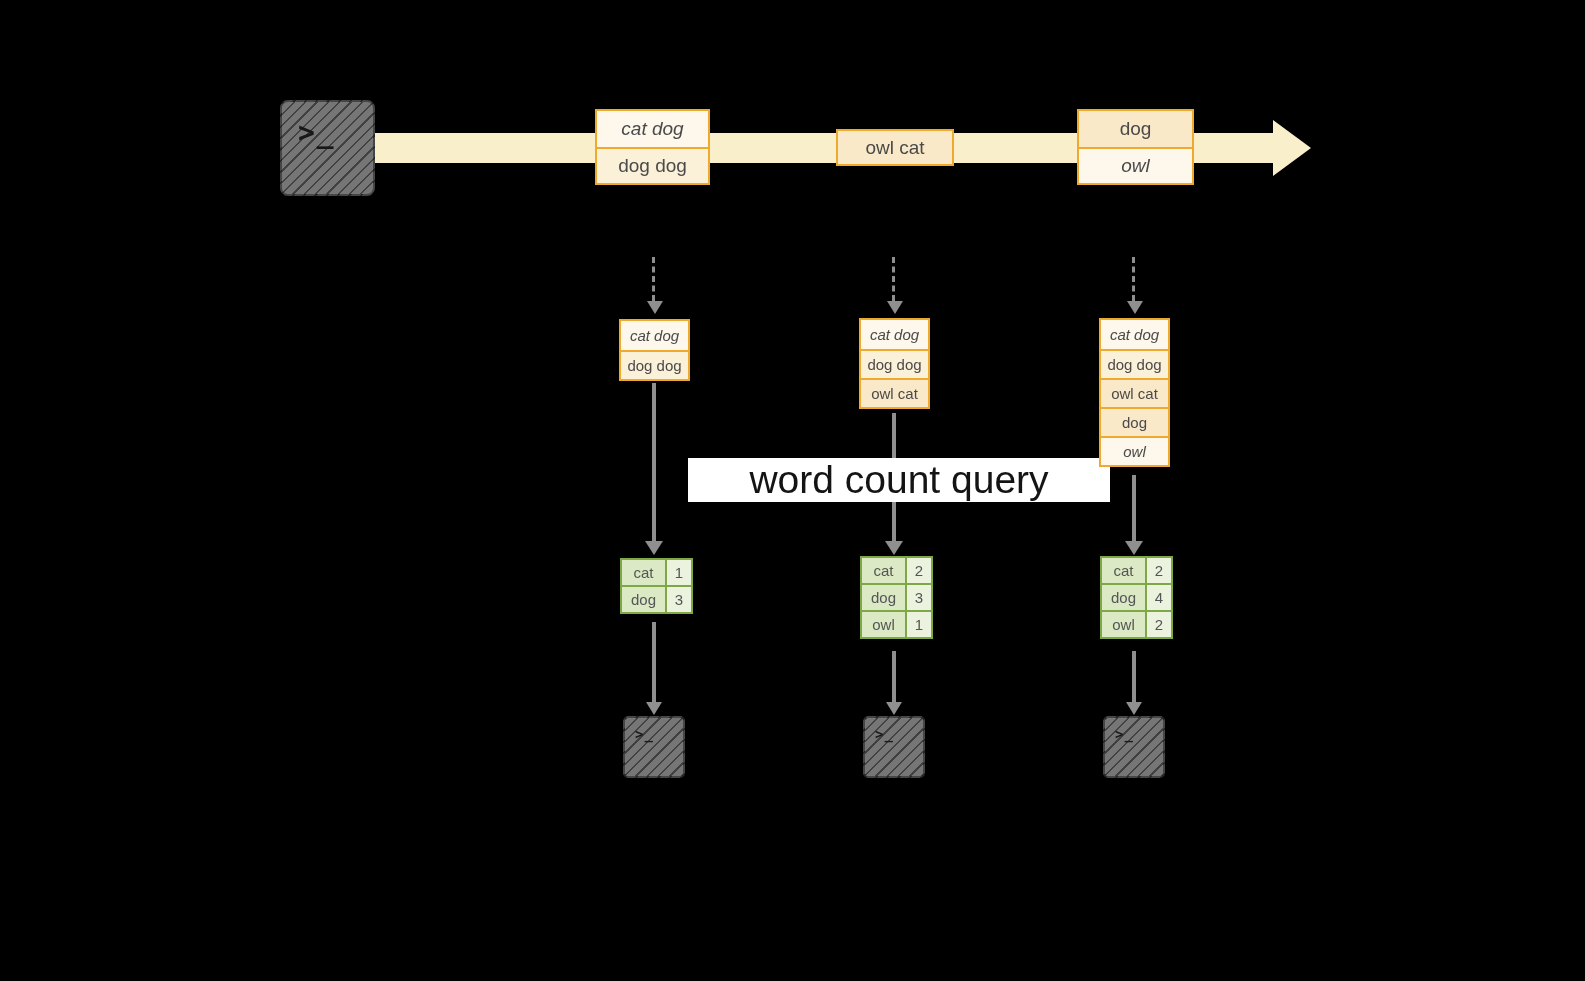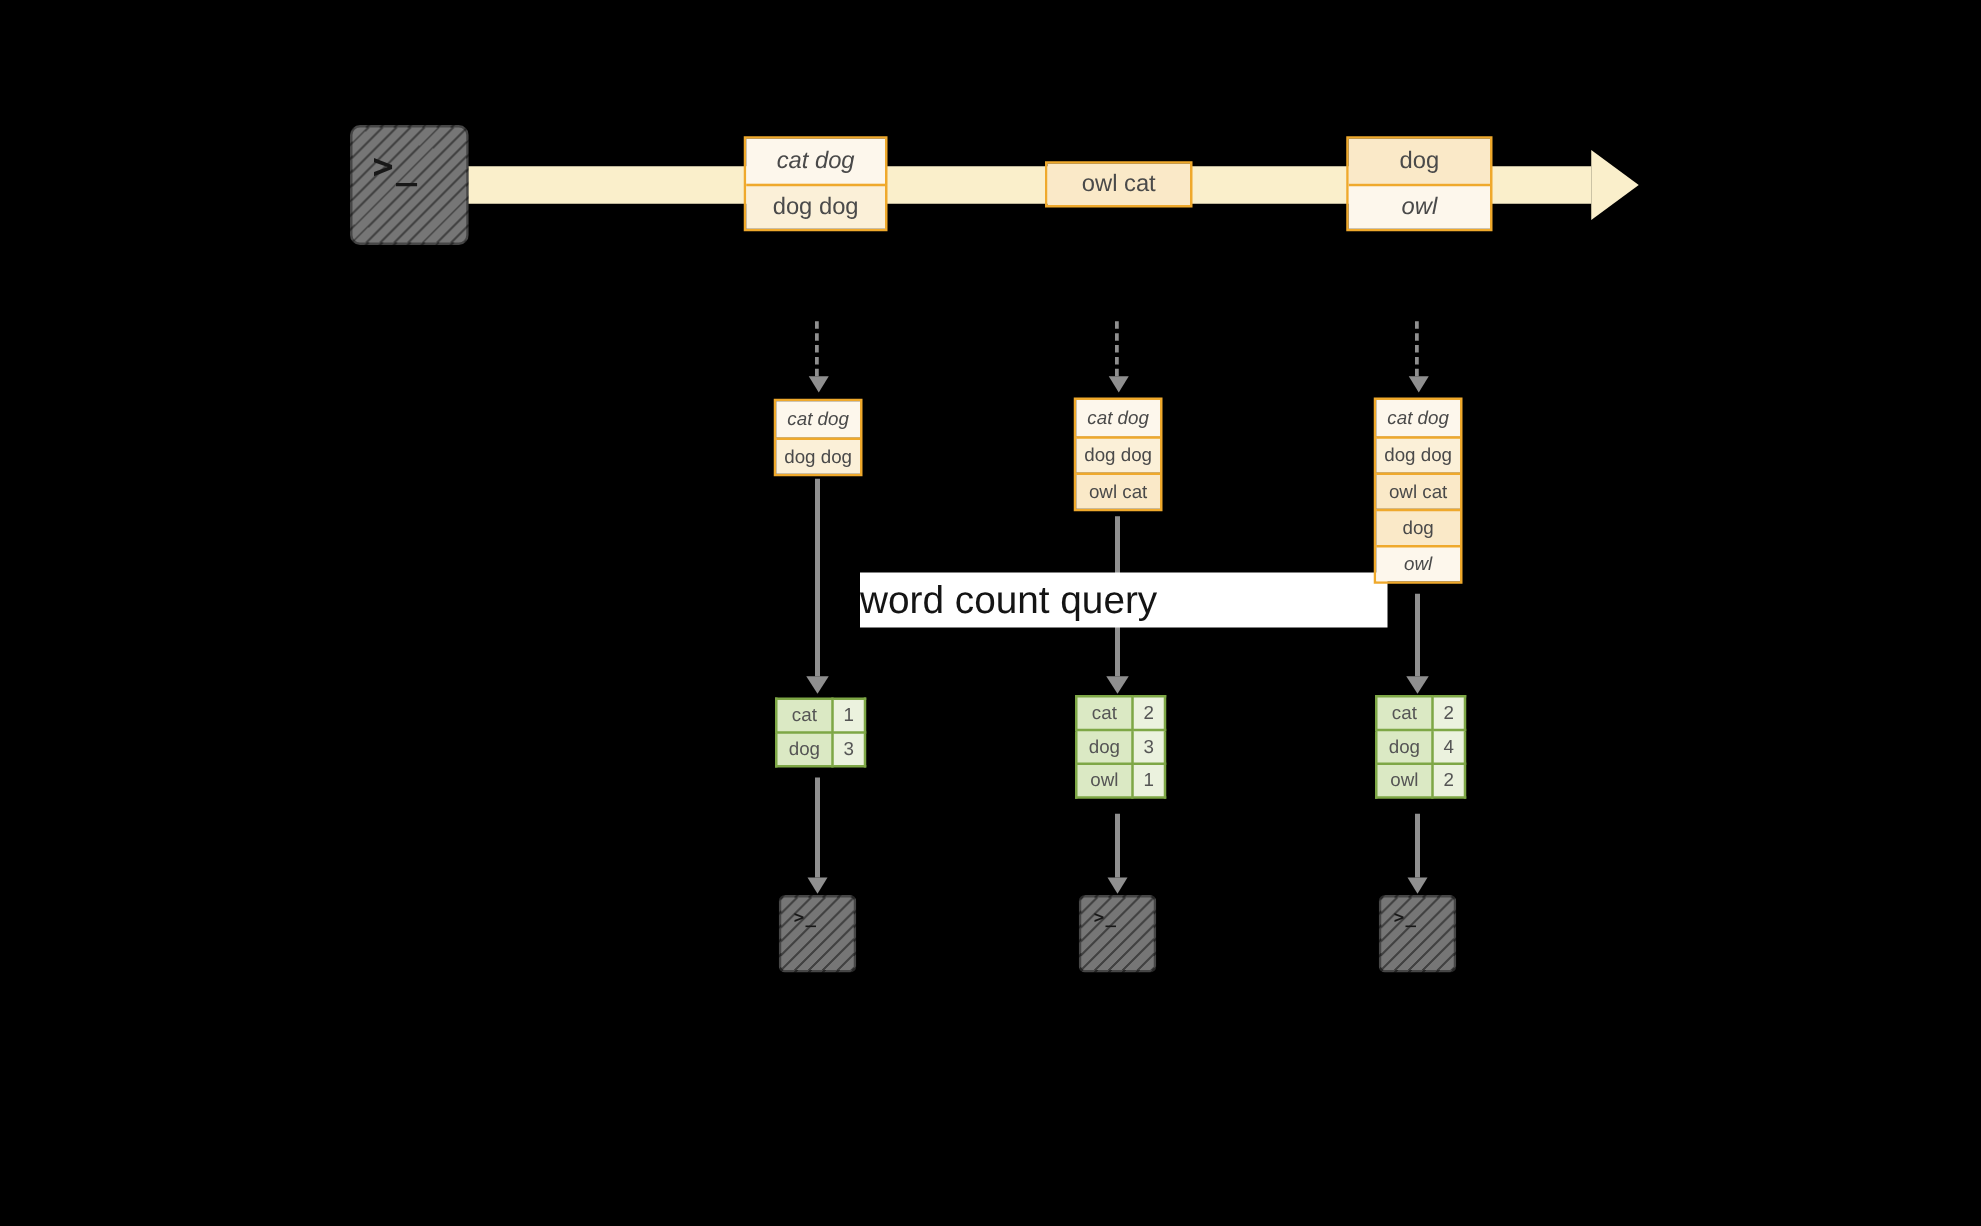--- a/index.html
+++ b/index.html
@@ -67,22 +67,22 @@
     position:absolute; width:0; height:0; z-index:1;
     border-left:8px solid transparent;
     border-right:8px solid transparent;
     border-top:13px solid #8f8f8f;
   }
 
   
   .banner {
     position:absolute; left:688px; top:458px; width:422px; height:44px;
     background:#ffffff; z-index:2;
-    display:flex; align-items:center; 
-    font-size:31px; color:#141414;
+    display:flex; align-items:center; justify-content:center;
+    font-size:39px; color:#141414;
   }
 
   
   .gtable { position:absolute; border-collapse:collapse; z-index:3; }
   .gtable td {
     border:2px solid #7ea746; padding:0;
     height:27px; text-align:center; vertical-align:middle;
     font-size:15px; color:#555555;
   }
   td.gword { width:45px; background:#dbe9c4; }

